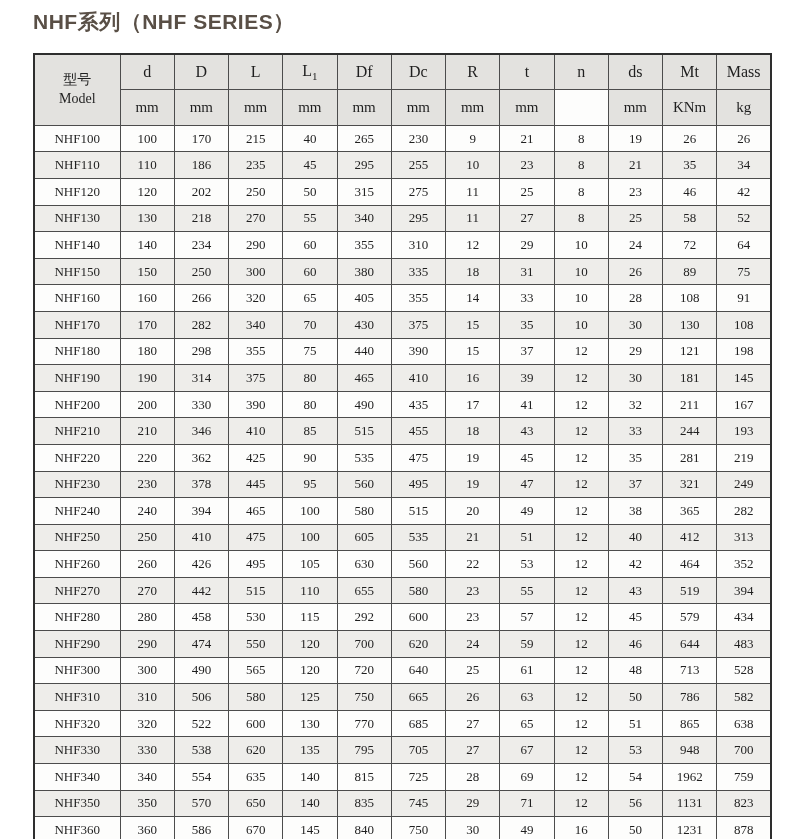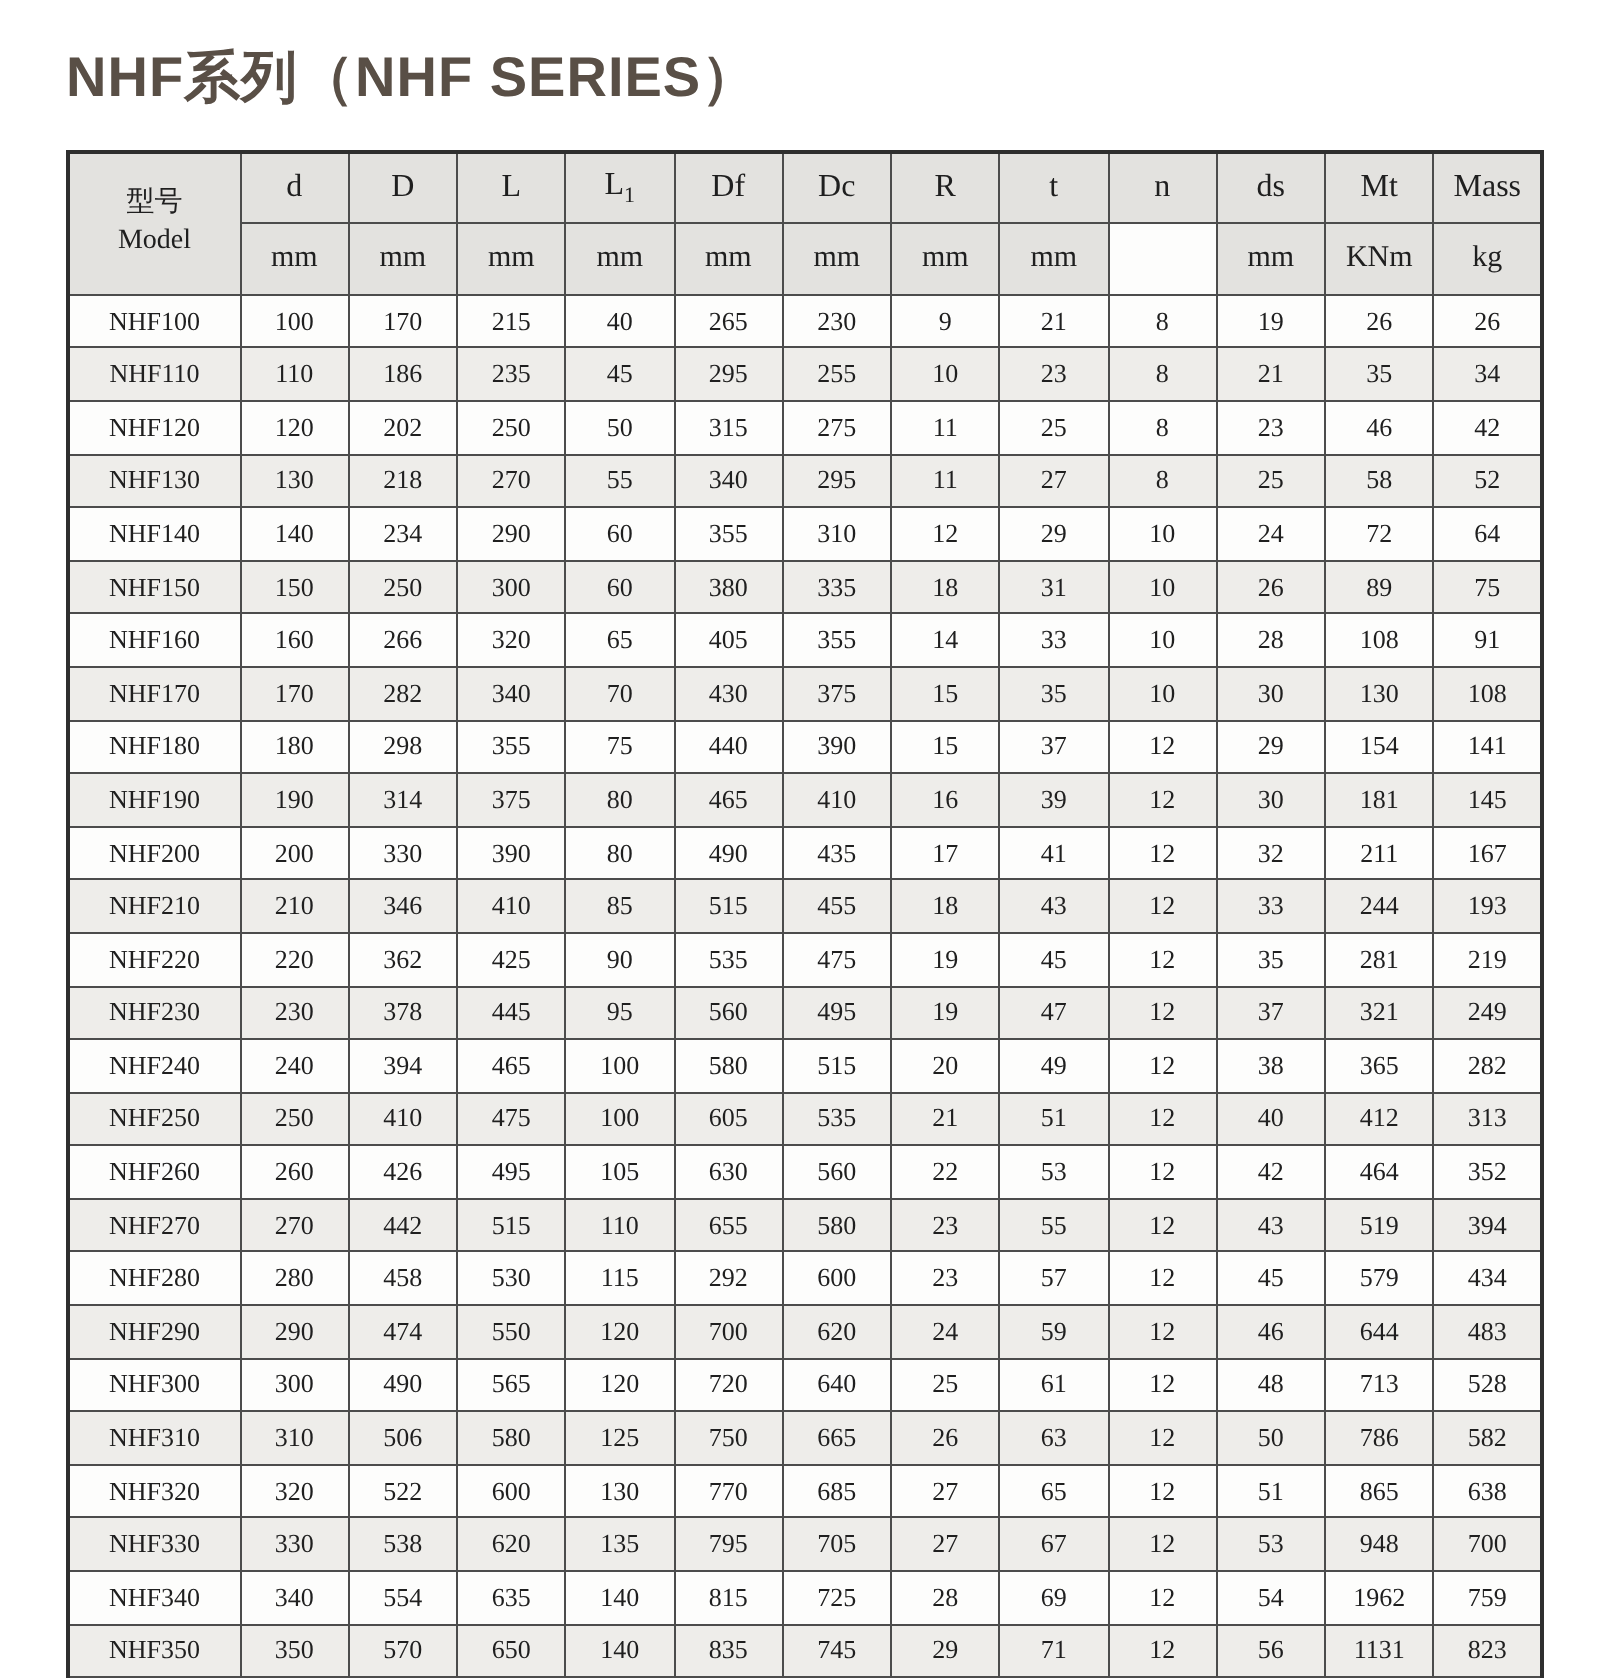--- a/index.html
+++ b/index.html
@@ -11,25 +11,25 @@
   }
   .page {
     width: 806px;
     height: 839px;
     box-sizing: border-box;
     padding: 4px 33px 6px 33px;
     background: #ffffff;
   }
   .page-title {
     font-family: "Liberation Sans", sans-serif;
-    font-size: 28px;
+    font-size: 21px;
     font-weight: bold;
     color: #594f46;
     letter-spacing: 0.5px;
-    margin: 16px 0 17px 0;
+    margin: 4px 0 17px 0;
   }
   table.spec-table {
     border-collapse: collapse;
     table-layout: fixed;
     width: 739px;
     border: 2px solid #2e2e2e;
   }
   .spec-table col.model-col { width: 86px; }
   .spec-table th, .spec-table td {
     border: 1px solid #4c4c4c;
@@ -244,22 +244,22 @@
           <td>180</td>
           <td>298</td>
           <td>355</td>
           <td>75</td>
           <td>440</td>
           <td>390</td>
           <td>15</td>
           <td>37</td>
           <td>12</td>
           <td>29</td>
-          <td>154</td>
-          <td>141</td>
+          <td>121</td>
+          <td>198</td>
         </tr>
         <tr class="alt">
           <td class="model-cell">NHF190</td>
           <td>190</td>
           <td>314</td>
           <td>375</td>
           <td>80</td>
           <td>465</td>
           <td>410</td>
           <td>16</td>

